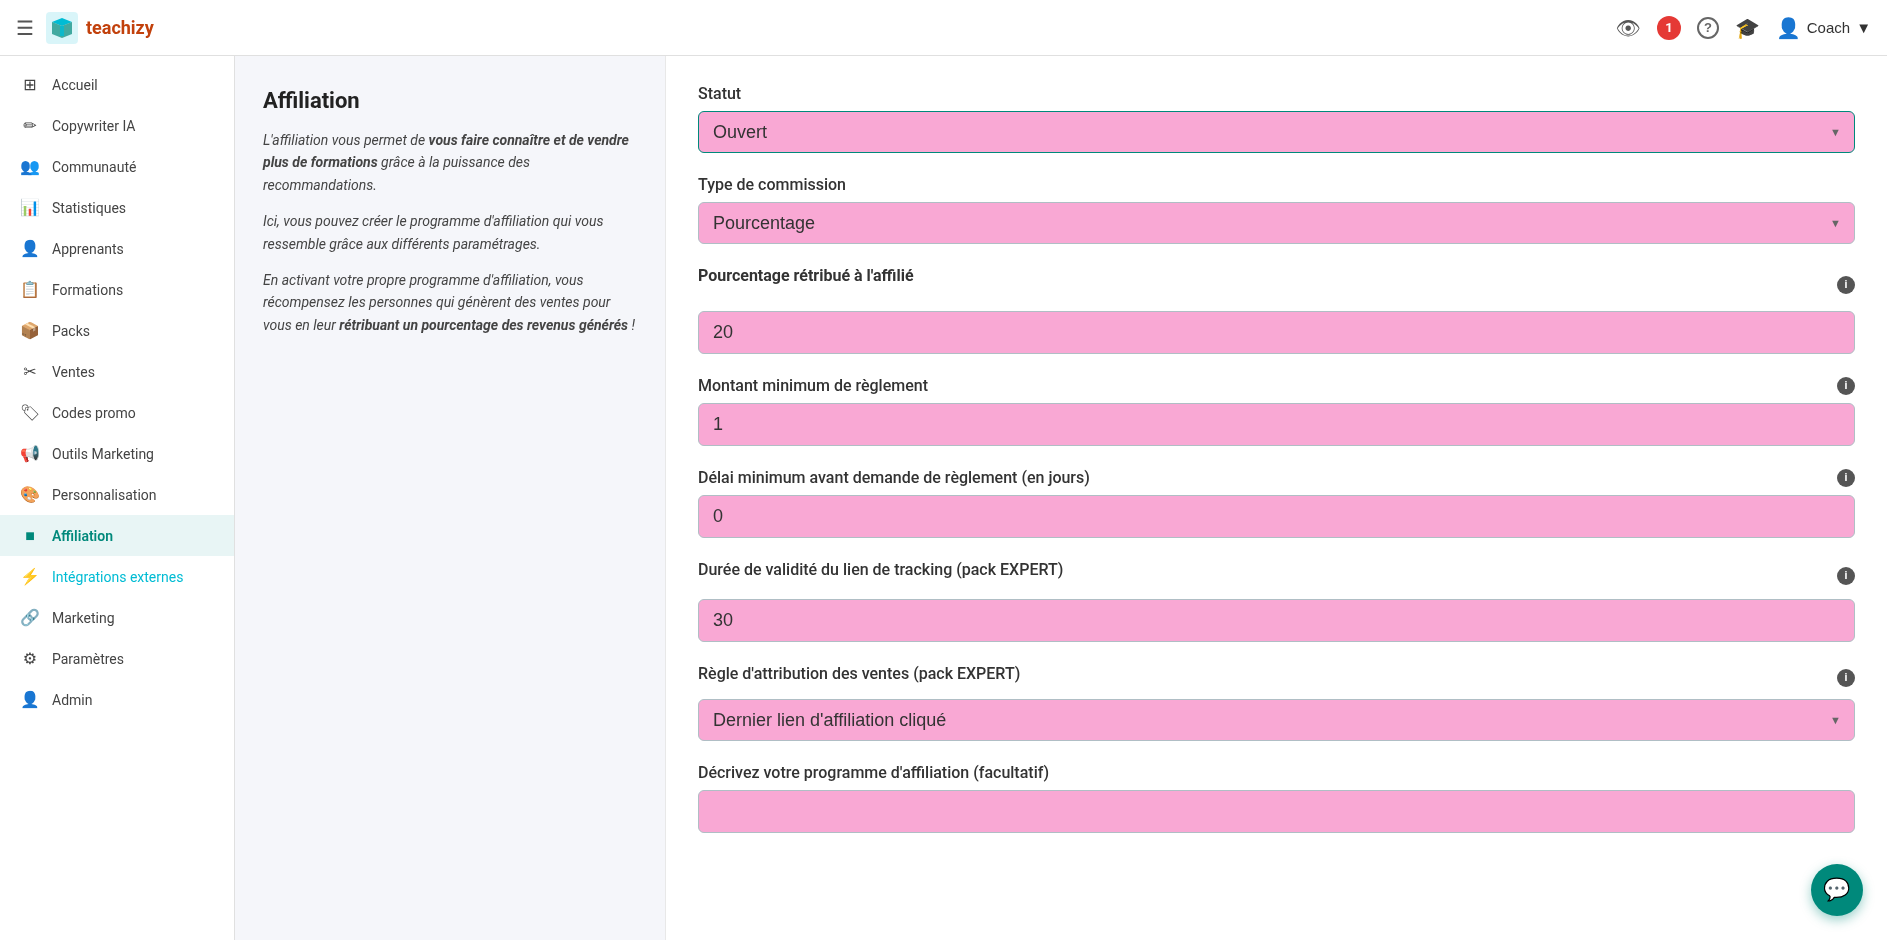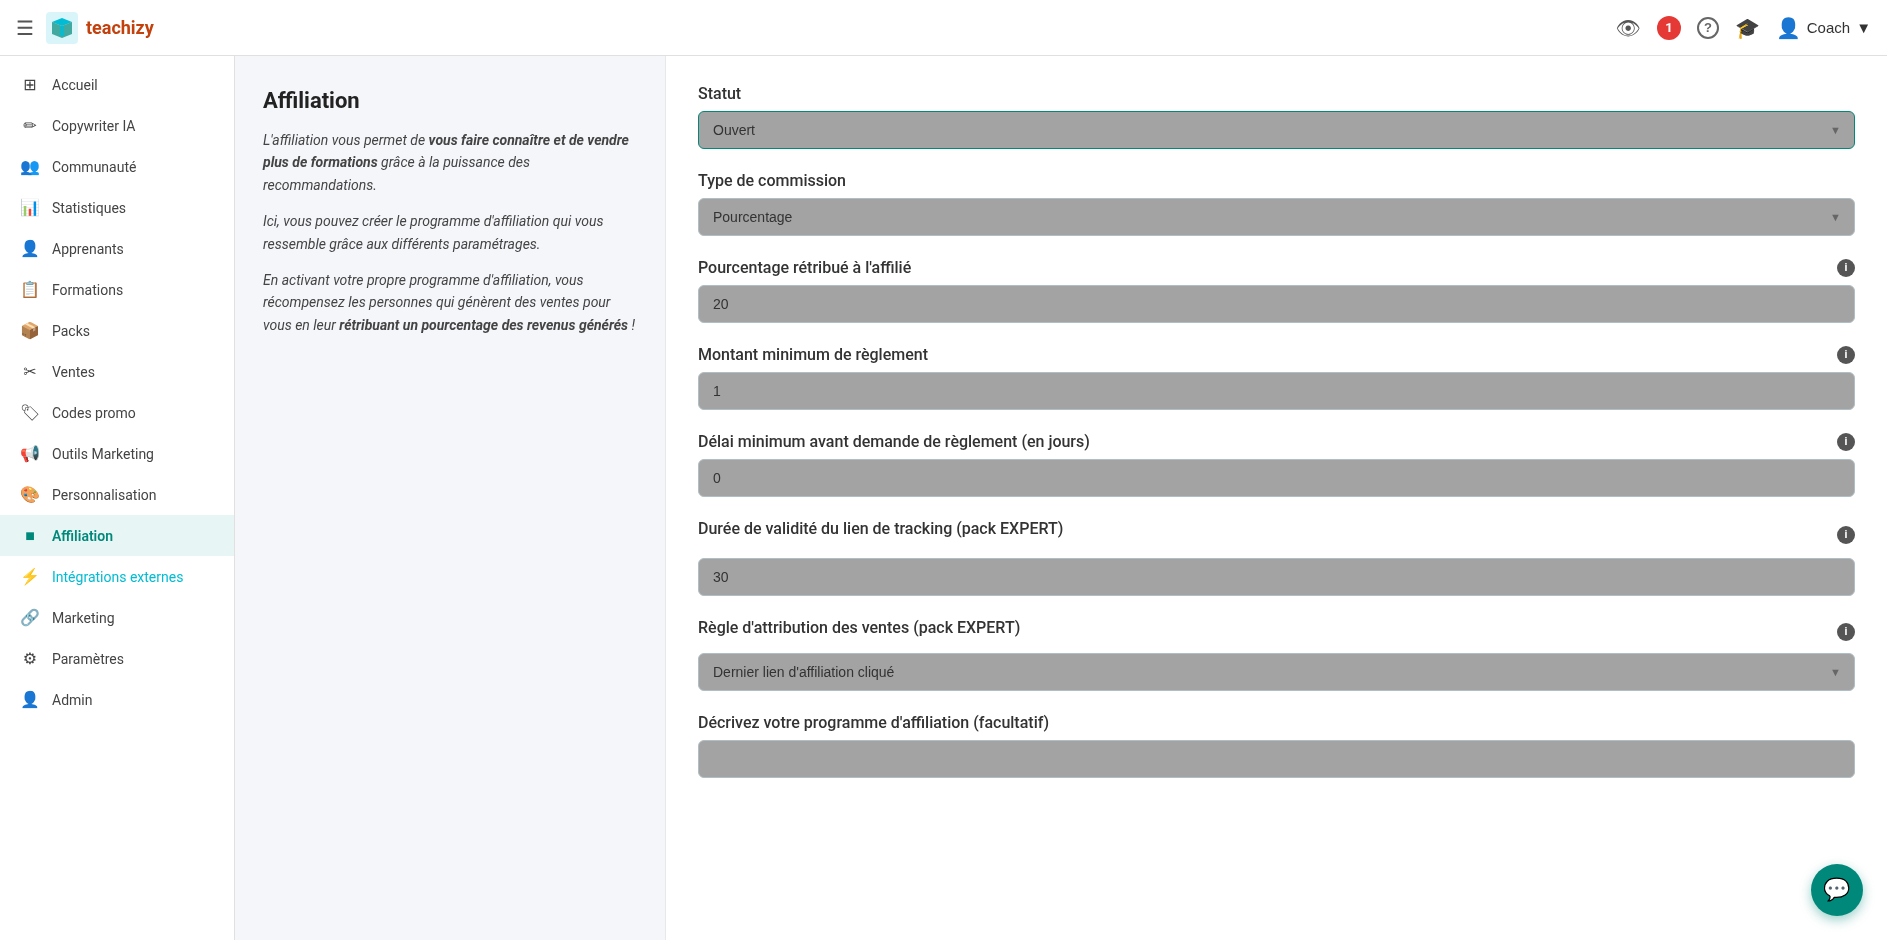--- a/index.html
+++ b/index.html
@@ -143,23 +143,23 @@
       align-items: center;
       justify-content: space-between;
       margin-bottom: 8px;
     }
 
     .form-select, .form-input {
       width: 100%;
       padding: 10px 14px;
       border: 1.5px solid #b0bec5;
       border-radius: 6px;
-      font-size: 14px;
+      font-size: 18px;
       color: #333;
-      background: #a3a3a3;
+      background: #f9a8d4;
       outline: none;
       appearance: none;
       -webkit-appearance: none;
     }
     .select-wrapper {
       position: relative;
     }
     .select-wrapper::after {
       content: '▼';
       position: absolute;
@@ -333,21 +333,21 @@
         <div class="select-wrapper">
           <select class="form-select">
             <option>Pourcentage</option>
             <option>Montant fixe</option>
           </select>
         </div>
       </div>
 
       <div class="form-group">
         <div class="form-label-row">
-          <span class="form-label" style="margin-bottom:0;">Pourcentage rétribué à l'affilié</span>
+          <span class="form-label" style="margin-bottom:18px;font-weight:bold;">Pourcentage rétribué à l'affilié</span>
           <span class="info-circle">i</span>
         </div>
         <input type="text" class="form-input" value="20" style="">
       </div>
 
       <div class="form-group">
         <div class="form-label-row">
           <span class="form-label" style="margin-bottom:0;">Montant minimum de règlement</span>
           <span class="info-circle">i</span>
         </div>

